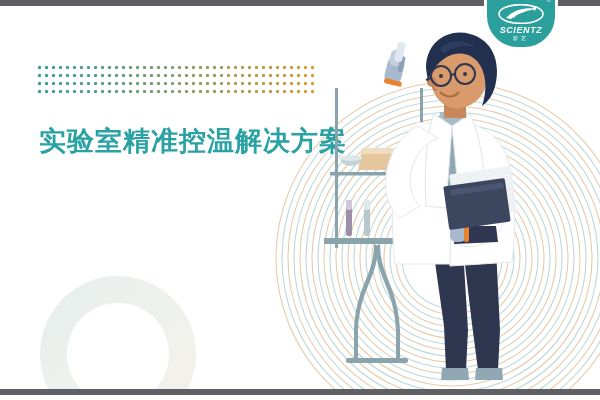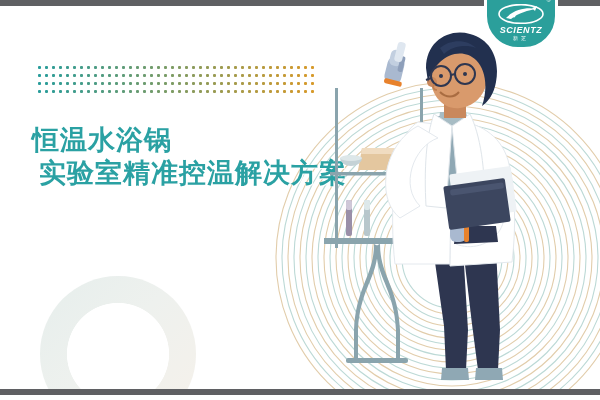--- a/index.html
+++ b/index.html
@@ -124,21 +124,20 @@
   <div class="deco-ring"></div>
 
   <div class="dotgrid" id="dotgrid">
       <span class="dotrow"><i class="dot" style="background: rgb(42, 157, 155);"></i><i class="dot" style="background: rgb(46, 157, 152);"></i><i class="dot" style="background: rgb(51, 157, 149);"></i><i class="dot" style="background: rgb(55, 157, 146);"></i><i class="dot" style="background: rgb(60, 157, 144);"></i><i class="dot" style="background: rgb(64, 157, 141);"></i><i class="dot" style="background: rgb(69, 157, 138);"></i><i class="dot" style="background: rgb(73, 156, 135);"></i><i class="dot" style="background: rgb(77, 156, 132);"></i><i class="dot" style="background: rgb(82, 156, 129);"></i><i class="dot" style="background: rgb(86, 156, 126);"></i><i class="dot" style="background: rgb(91, 156, 123);"></i><i class="dot" style="background: rgb(95, 156, 121);"></i><i class="dot" style="background: rgb(100, 156, 118);"></i><i class="dot" style="background: rgb(104, 156, 115);"></i><i class="dot" style="background: rgb(109, 156, 112);"></i><i class="dot" style="background: rgb(113, 156, 109);"></i><i class="dot" style="background: rgb(117, 156, 106);"></i><i class="dot" style="background: rgb(122, 156, 103);"></i><i class="dot" style="background: rgb(126, 156, 100);"></i><i class="dot" style="background: rgb(131, 155, 98);"></i><i class="dot" style="background: rgb(135, 155, 95);"></i><i class="dot" style="background: rgb(140, 155, 92);"></i><i class="dot" style="background: rgb(144, 155, 89);"></i><i class="dot" style="background: rgb(148, 155, 86);"></i><i class="dot" style="background: rgb(153, 155, 83);"></i><i class="dot" style="background: rgb(157, 155, 80);"></i><i class="dot" style="background: rgb(162, 155, 77);"></i><i class="dot" style="background: rgb(166, 155, 75);"></i><i class="dot" style="background: rgb(171, 155, 72);"></i><i class="dot" style="background: rgb(175, 155, 69);"></i><i class="dot" style="background: rgb(180, 155, 66);"></i><i class="dot" style="background: rgb(184, 155, 63);"></i><i class="dot" style="background: rgb(188, 154, 60);"></i><i class="dot" style="background: rgb(193, 154, 57);"></i><i class="dot" style="background: rgb(197, 154, 54);"></i><i class="dot" style="background: rgb(202, 154, 52);"></i><i class="dot" style="background: rgb(206, 154, 49);"></i><i class="dot" style="background: rgb(211, 154, 46);"></i><i class="dot" style="background: rgb(215, 154, 43);"></i></span>
       <span class="dotrow"><i class="dot" style="background: rgb(42, 157, 155);"></i><i class="dot" style="background: rgb(46, 157, 152);"></i><i class="dot" style="background: rgb(51, 157, 149);"></i><i class="dot" style="background: rgb(55, 157, 146);"></i><i class="dot" style="background: rgb(60, 157, 144);"></i><i class="dot" style="background: rgb(64, 157, 141);"></i><i class="dot" style="background: rgb(69, 157, 138);"></i><i class="dot" style="background: rgb(73, 156, 135);"></i><i class="dot" style="background: rgb(77, 156, 132);"></i><i class="dot" style="background: rgb(82, 156, 129);"></i><i class="dot" style="background: rgb(86, 156, 126);"></i><i class="dot" style="background: rgb(91, 156, 123);"></i><i class="dot" style="background: rgb(95, 156, 121);"></i><i class="dot" style="background: rgb(100, 156, 118);"></i><i class="dot" style="background: rgb(104, 156, 115);"></i><i class="dot" style="background: rgb(109, 156, 112);"></i><i class="dot" style="background: rgb(113, 156, 109);"></i><i class="dot" style="background: rgb(117, 156, 106);"></i><i class="dot" style="background: rgb(122, 156, 103);"></i><i class="dot" style="background: rgb(126, 156, 100);"></i><i class="dot" style="background: rgb(131, 155, 98);"></i><i class="dot" style="background: rgb(135, 155, 95);"></i><i class="dot" style="background: rgb(140, 155, 92);"></i><i class="dot" style="background: rgb(144, 155, 89);"></i><i class="dot" style="background: rgb(148, 155, 86);"></i><i class="dot" style="background: rgb(153, 155, 83);"></i><i class="dot" style="background: rgb(157, 155, 80);"></i><i class="dot" style="background: rgb(162, 155, 77);"></i><i class="dot" style="background: rgb(166, 155, 75);"></i><i class="dot" style="background: rgb(171, 155, 72);"></i><i class="dot" style="background: rgb(175, 155, 69);"></i><i class="dot" style="background: rgb(180, 155, 66);"></i><i class="dot" style="background: rgb(184, 155, 63);"></i><i class="dot" style="background: rgb(188, 154, 60);"></i><i class="dot" style="background: rgb(193, 154, 57);"></i><i class="dot" style="background: rgb(197, 154, 54);"></i><i class="dot" style="background: rgb(202, 154, 52);"></i><i class="dot" style="background: rgb(206, 154, 49);"></i><i class="dot" style="background: rgb(211, 154, 46);"></i><i class="dot" style="background: rgb(215, 154, 43);"></i></span>
       <span class="dotrow"><i class="dot" style="background: rgb(42, 157, 155);"></i><i class="dot" style="background: rgb(46, 157, 152);"></i><i class="dot" style="background: rgb(51, 157, 149);"></i><i class="dot" style="background: rgb(55, 157, 146);"></i><i class="dot" style="background: rgb(60, 157, 144);"></i><i class="dot" style="background: rgb(64, 157, 141);"></i><i class="dot" style="background: rgb(69, 157, 138);"></i><i class="dot" style="background: rgb(73, 156, 135);"></i><i class="dot" style="background: rgb(77, 156, 132);"></i><i class="dot" style="background: rgb(82, 156, 129);"></i><i class="dot" style="background: rgb(86, 156, 126);"></i><i class="dot" style="background: rgb(91, 156, 123);"></i><i class="dot" style="background: rgb(95, 156, 121);"></i><i class="dot" style="background: rgb(100, 156, 118);"></i><i class="dot" style="background: rgb(104, 156, 115);"></i><i class="dot" style="background: rgb(109, 156, 112);"></i><i class="dot" style="background: rgb(113, 156, 109);"></i><i class="dot" style="background: rgb(117, 156, 106);"></i><i class="dot" style="background: rgb(122, 156, 103);"></i><i class="dot" style="background: rgb(126, 156, 100);"></i><i class="dot" style="background: rgb(131, 155, 98);"></i><i class="dot" style="background: rgb(135, 155, 95);"></i><i class="dot" style="background: rgb(140, 155, 92);"></i><i class="dot" style="background: rgb(144, 155, 89);"></i><i class="dot" style="background: rgb(148, 155, 86);"></i><i class="dot" style="background: rgb(153, 155, 83);"></i><i class="dot" style="background: rgb(157, 155, 80);"></i><i class="dot" style="background: rgb(162, 155, 77);"></i><i class="dot" style="background: rgb(166, 155, 75);"></i><i class="dot" style="background: rgb(171, 155, 72);"></i><i class="dot" style="background: rgb(175, 155, 69);"></i><i class="dot" style="background: rgb(180, 155, 66);"></i><i class="dot" style="background: rgb(184, 155, 63);"></i><i class="dot" style="background: rgb(188, 154, 60);"></i><i class="dot" style="background: rgb(193, 154, 57);"></i><i class="dot" style="background: rgb(197, 154, 54);"></i><i class="dot" style="background: rgb(202, 154, 52);"></i><i class="dot" style="background: rgb(206, 154, 49);"></i><i class="dot" style="background: rgb(211, 154, 46);"></i><i class="dot" style="background: rgb(215, 154, 43);"></i></span>
       <span class="dotrow"><i class="dot" style="background: rgb(42, 157, 155);"></i><i class="dot" style="background: rgb(46, 157, 152);"></i><i class="dot" style="background: rgb(51, 157, 149);"></i><i class="dot" style="background: rgb(55, 157, 146);"></i><i class="dot" style="background: rgb(60, 157, 144);"></i><i class="dot" style="background: rgb(64, 157, 141);"></i><i class="dot" style="background: rgb(69, 157, 138);"></i><i class="dot" style="background: rgb(73, 156, 135);"></i><i class="dot" style="background: rgb(77, 156, 132);"></i><i class="dot" style="background: rgb(82, 156, 129);"></i><i class="dot" style="background: rgb(86, 156, 126);"></i><i class="dot" style="background: rgb(91, 156, 123);"></i><i class="dot" style="background: rgb(95, 156, 121);"></i><i class="dot" style="background: rgb(100, 156, 118);"></i><i class="dot" style="background: rgb(104, 156, 115);"></i><i class="dot" style="background: rgb(109, 156, 112);"></i><i class="dot" style="background: rgb(113, 156, 109);"></i><i class="dot" style="background: rgb(117, 156, 106);"></i><i class="dot" style="background: rgb(122, 156, 103);"></i><i class="dot" style="background: rgb(126, 156, 100);"></i><i class="dot" style="background: rgb(131, 155, 98);"></i><i class="dot" style="background: rgb(135, 155, 95);"></i><i class="dot" style="background: rgb(140, 155, 92);"></i><i class="dot" style="background: rgb(144, 155, 89);"></i><i class="dot" style="background: rgb(148, 155, 86);"></i><i class="dot" style="background: rgb(153, 155, 83);"></i><i class="dot" style="background: rgb(157, 155, 80);"></i><i class="dot" style="background: rgb(162, 155, 77);"></i><i class="dot" style="background: rgb(166, 155, 75);"></i><i class="dot" style="background: rgb(171, 155, 72);"></i><i class="dot" style="background: rgb(175, 155, 69);"></i><i class="dot" style="background: rgb(180, 155, 66);"></i><i class="dot" style="background: rgb(184, 155, 63);"></i><i class="dot" style="background: rgb(188, 154, 60);"></i><i class="dot" style="background: rgb(193, 154, 57);"></i><i class="dot" style="background: rgb(197, 154, 54);"></i><i class="dot" style="background: rgb(202, 154, 52);"></i><i class="dot" style="background: rgb(206, 154, 49);"></i><i class="dot" style="background: rgb(211, 154, 46);"></i><i class="dot" style="background: rgb(215, 154, 43);"></i></span>
     </div>
 
   <div class="headline">
-    <span class="l1">恒温水浴锅</span>
     <span class="l2">实验室精准控温解决方案</span>
   </div>
 
   <svg class="illus" viewBox="0 0 300 370">
 
     <g>
       <rect x="35" y="58" width="3" height="160" fill="#8aa4ad"></rect>
       <rect x="120" y="58" width="3" height="160" fill="#8aa4ad"></rect>
       <rect x="30" y="142" width="96" height="3.5" fill="#8aa4ad"></rect>
       <rect x="24" y="208" width="112" height="6" fill="#8aa4ad"></rect>

